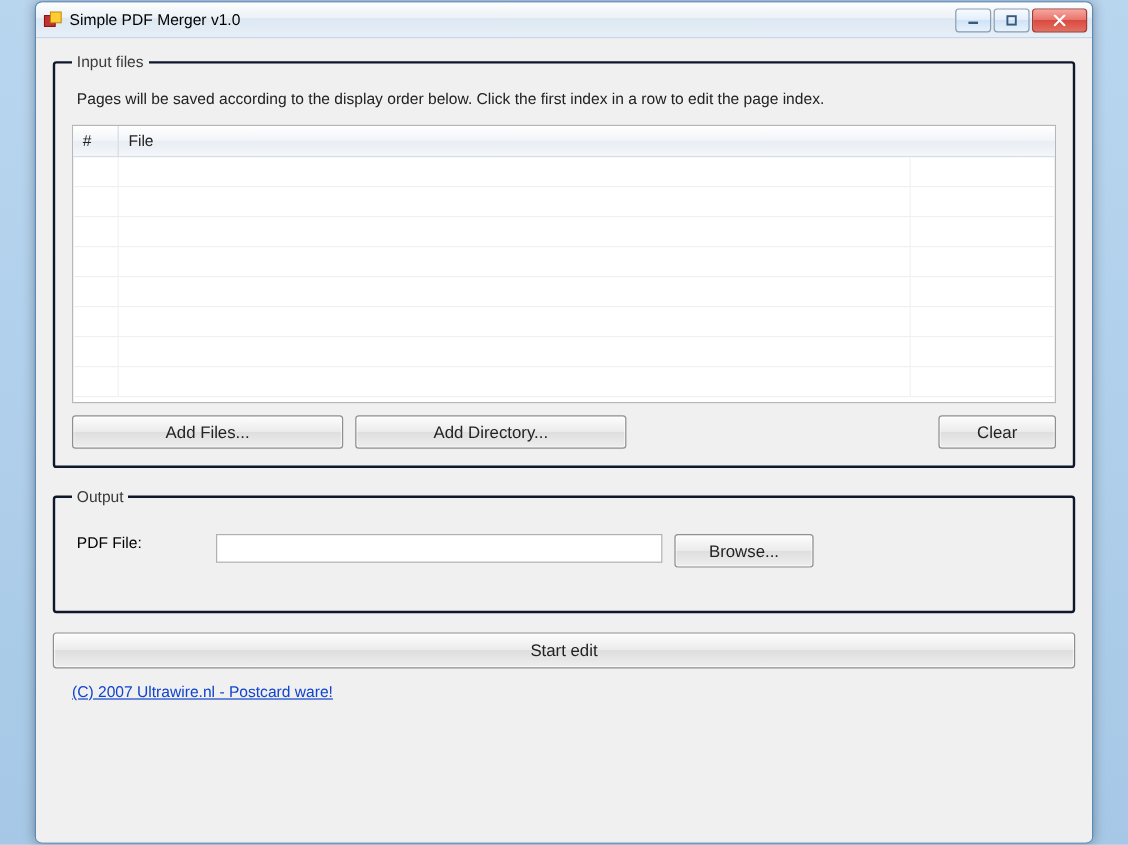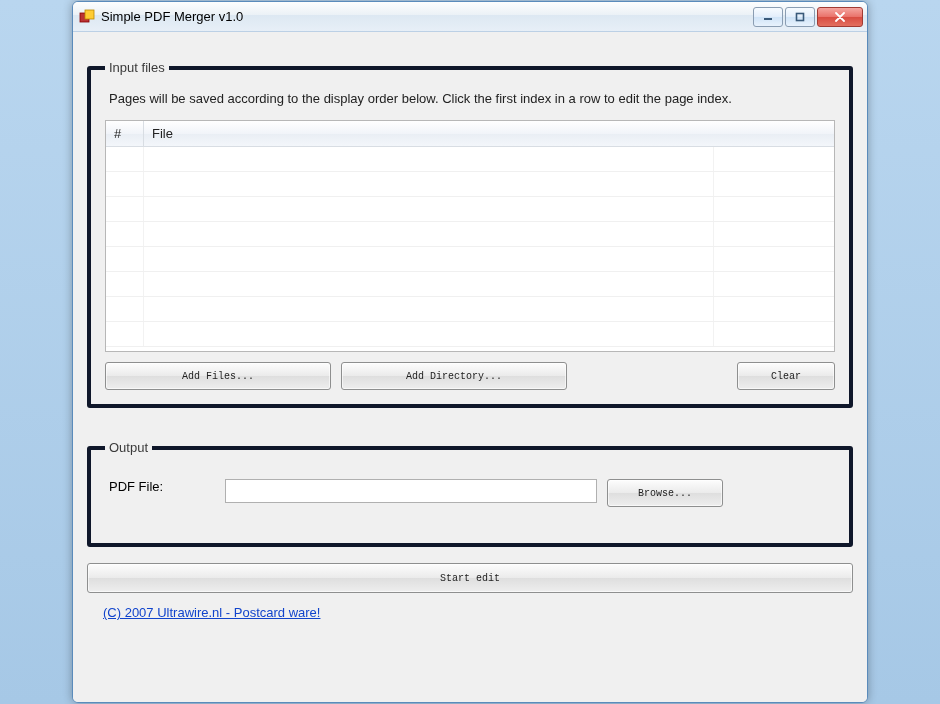--- a/index.html
+++ b/index.html
@@ -10,21 +10,21 @@
     font-size: 12px;
     overflow: hidden;
   }
   body {
     background: linear-gradient(to bottom, #b9d6ef 0%, #a6c8e6 100%);
     display: flex;
     justify-content: center;
     align-items: flex-start;
   }
   .window {
-    width: 796px;
+    width: 882px;
     height: 702px;
     margin-top: 1px;
     background: #f0f0f0;
     border: 1px solid #5a8bbb;
     border-radius: 6px;
     box-shadow: 0 0 10px rgba(0,0,0,0.3);
     display: flex;
     flex-direction: column;
     overflow: hidden;
   }
@@ -68,23 +68,23 @@
   .win-btn svg { display:block; }
   
   .client {
     flex: 1;
     background: #f0f0f0;
     padding: 12px 14px 6px 14px;
     display: flex;
     flex-direction: column;
   }
   fieldset.groupbox {
-    border: 4px solid #0f172a;
+    border: 2px solid #0f172a;
     border-radius: 3px;
-    margin: 16px 0 16px 0;
+    margin: 0 0 16px 0;
     padding: 12px 14px 14px 14px;
     background: #f0f0f0;
   }
   fieldset.groupbox > legend {
     padding: 0 4px;
     color: #3a3a3a;
     font-size: 13px;
   }
   .hint {
     color: #222;
@@ -136,22 +136,22 @@
   .lv-row .cell:last-child { border-right: none; }
   
   .btn-row {
     display: flex;
     margin-top: 10px;
     gap: 10px;
   }
   .btn-row .spacer { flex: 1; }
   button.win {
     height: 28px;
-    font-family: Liberation Mono, monospace;
-    font-size: 10px;
+    font-family: Liberation Sans, sans-serif;
+    font-size: 14px;
     color: #222;
     background: linear-gradient(to bottom, #fdfdfd, #ebebeb 49%, #dedede 50%, #eeeeee);
     border: 1px solid #8e8f8f;
     border-radius: 3px;
     padding: 0 4px;
     cursor: default;
     box-shadow: inset 0 0 0 1px rgba(255,255,255,0.6);
   }
   button.win.wide { width: 226px; }
   button.win.small { width: 98px; }

